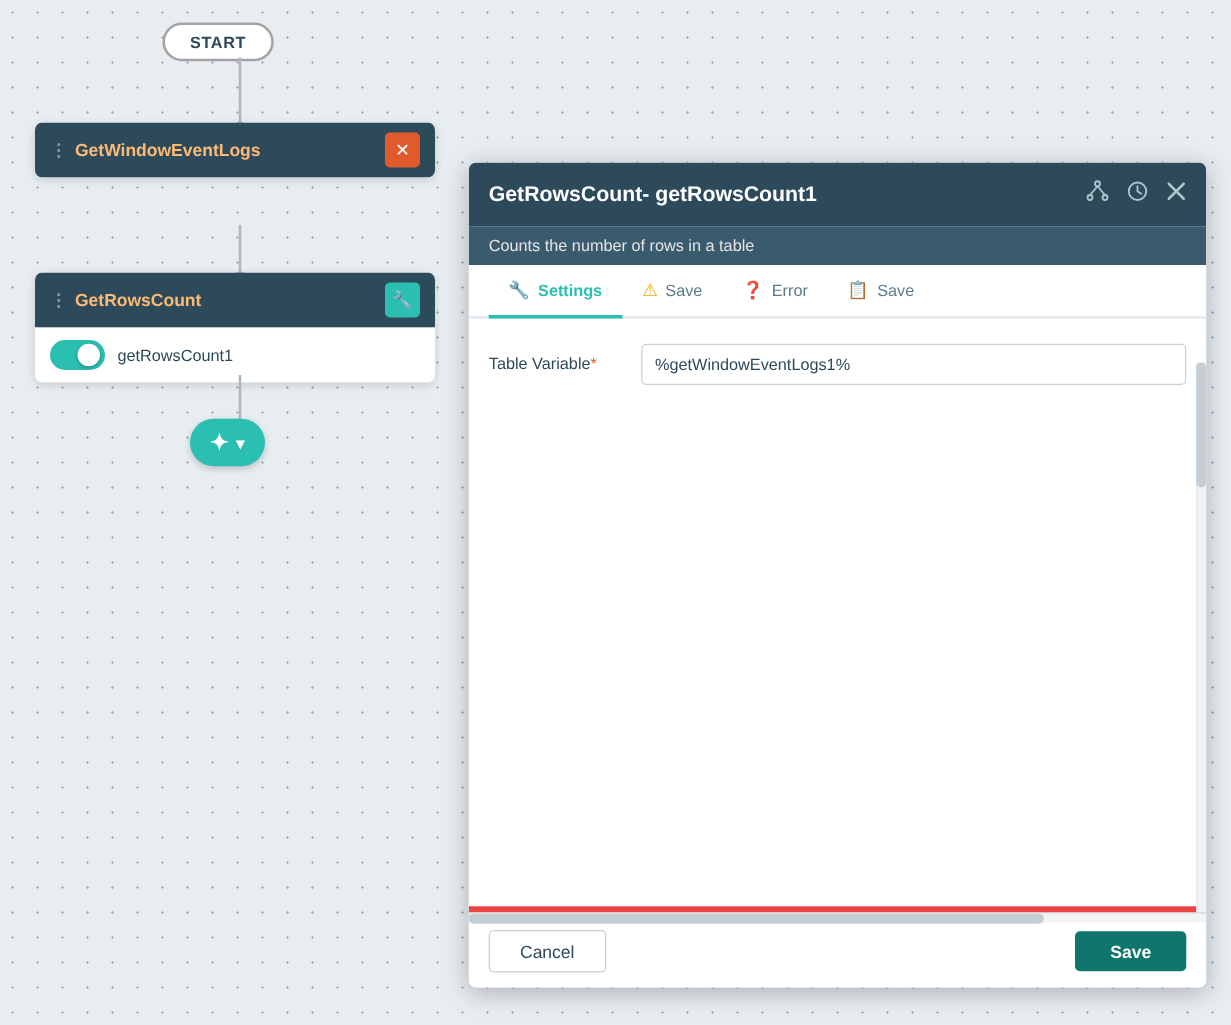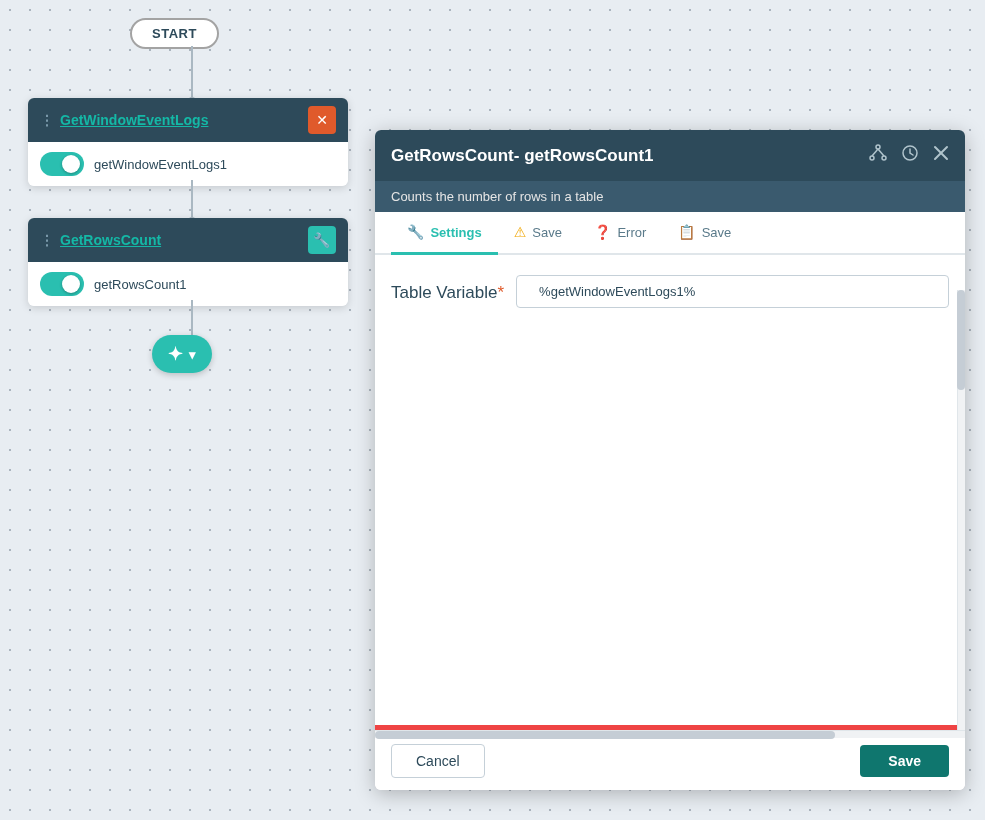--- a/index.html
+++ b/index.html
@@ -64,22 +64,21 @@
       font-size: 14px;
       font-weight: 600;
     }
     .flow-node-header .drag-icon {
       color: #7a99aa;
       margin-right: 6px;
       font-size: 14px;
     }
     .flow-node-header .node-title {
       flex: 1;
-      color: #14b8a6;
-      text-decoration: underline;
+      color: #fdba74;
     }
     .flow-node-header .node-action-btn {
       background: #e05a2b;
       border: none;
       border-radius: 4px;
       width: 28px;
       height: 28px;
       cursor: pointer;
       display: flex;
       align-items: center;
@@ -227,35 +226,35 @@
       background: white;
     }
 
     .field-row {
       display: flex;
       align-items: flex-start;
       gap: 12px;
       margin-bottom: 16px;
     }
     .field-label {
-      font-size: 17px;
+      font-size: 13px;
       color: #2d4a5a;
       font-weight: 500;
       white-space: nowrap;
       padding-top: 8px;
       min-width: 110px;
     }
     .field-label .required {
       color: #e05a2b;
     }
     .field-input {
       flex: 1;
       border: 1px solid #c5d0d8;
       border-radius: 4px;
-      padding: 8px 22px;
+      padding: 8px 10px;
       font-size: 13px;
       color: #2d4a5a;
       outline: none;
       background: white;
     }
 
     
     .panel-footer {
       padding: 12px 16px;
       display: flex;
@@ -306,24 +305,20 @@
     <div style="position:absolute; bottom:-5px; left:-4px; width:10px; height:10px; border-radius:50%; background:#aab8c2;"></div>
   </div>
 
   <div class="flow-node" style="top:98px; left:28px;">
     <div class="flow-node-header">
       <span class="drag-icon">⋮</span>
       <span class="node-title">GetWindowEventLogs</span>
       <button class="node-action-btn">
         <span>✕</span>
       </button>
-    </div>
-    <div class="flow-node-body">
-      <div class="toggle"></div>
-      <span class="node-label">getWindowEventLogs1</span>
     </div>
   </div>
 
   <div style="position:absolute; top:180px; left:191px; width:2px; height:42px; background:#aab8c2;">
     <div style="position:absolute; bottom:-5px; left:-4px; width:10px; height:10px; border-radius:50%; background:#aab8c2;"></div>
   </div>
 
   <div class="flow-node" style="top:218px; left:28px;">
     <div class="flow-node-header">
       <span class="drag-icon">⋮</span>

